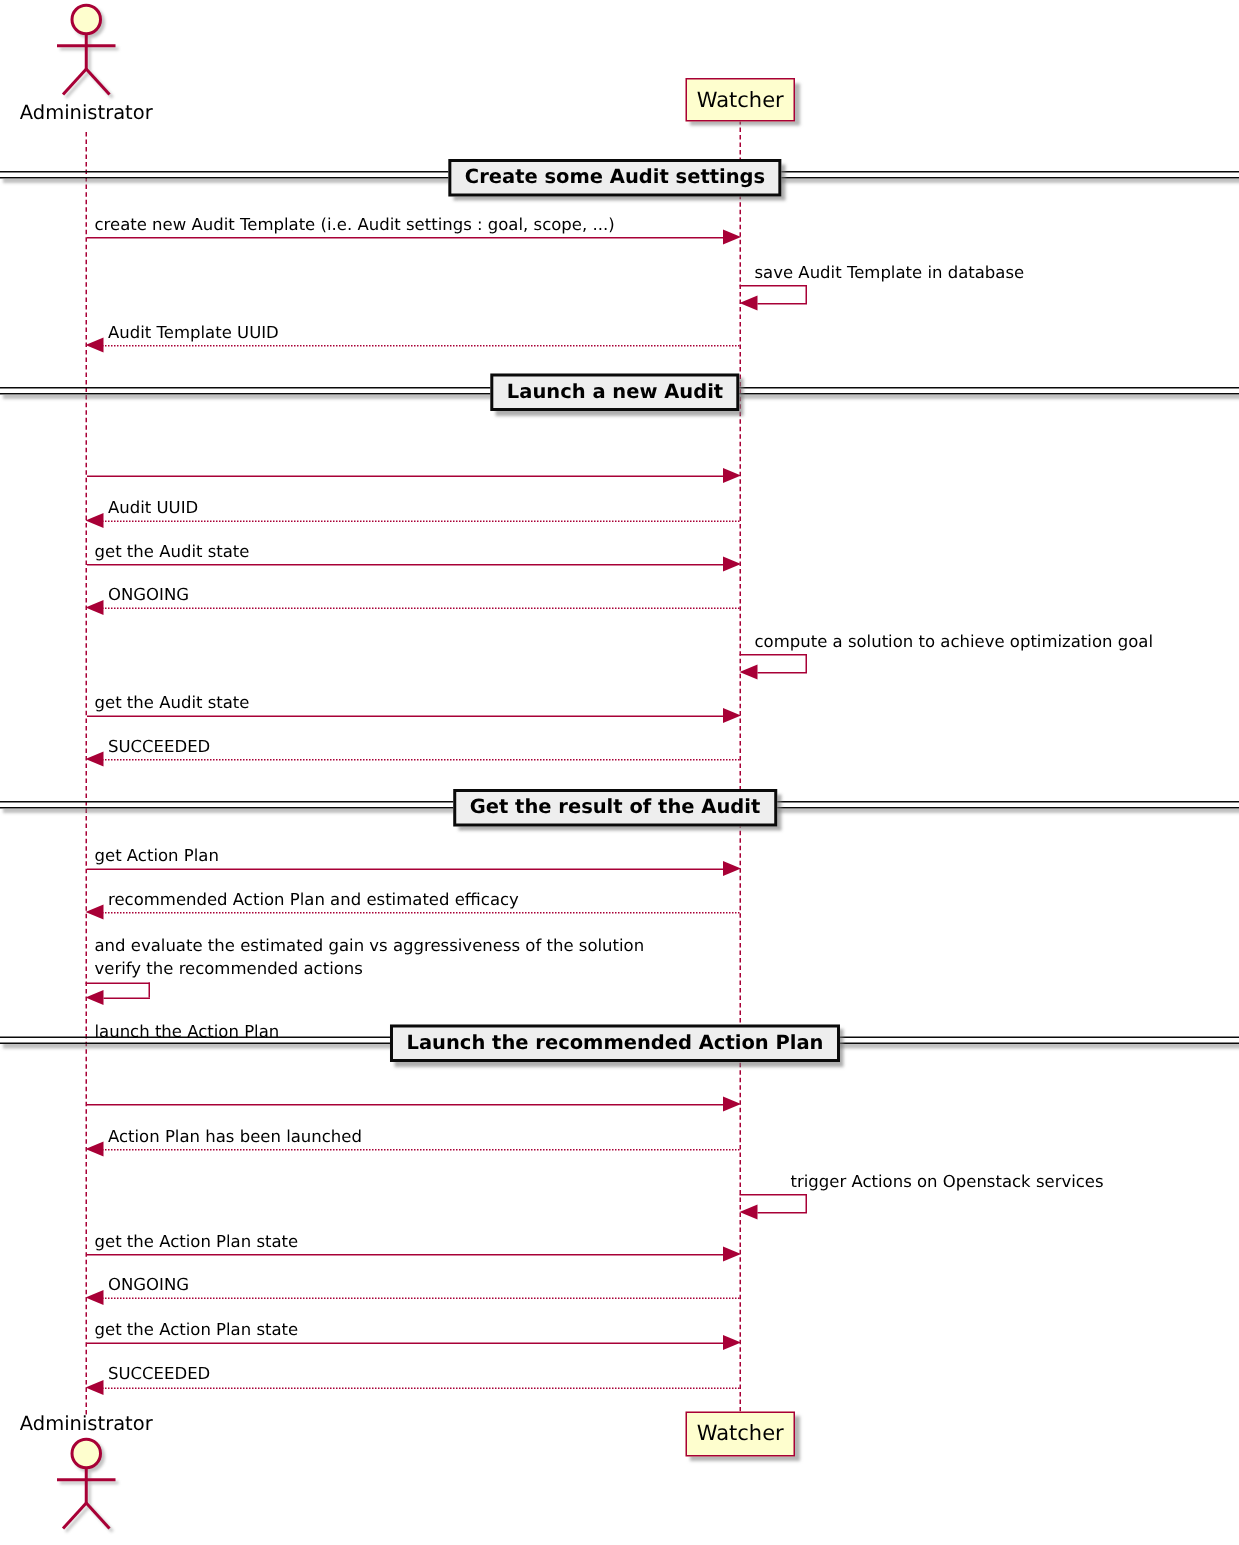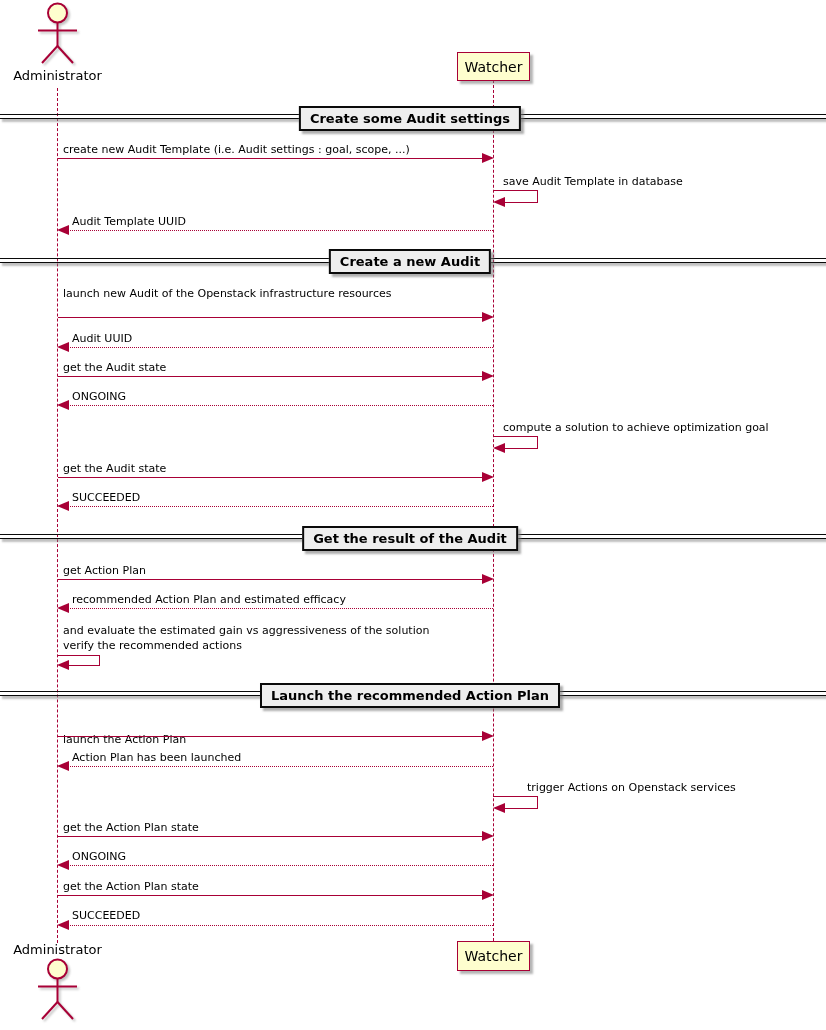--- a/index.html
+++ b/index.html
@@ -82,26 +82,25 @@
   </div>
 
   <div>
     <div class="lbl" style="left:72px;top:214px">Audit Template UUID</div>
     <div class="ln dotted" style="left:62px;top:230px;width:431px"></div>
     <div class="arr l" style="left:57px;top:225px"></div>
   </div>
 
   <div>
     <div class="divline" style="top:258px"></div>
-    <div class="divbox" style="top:249px">Create a new Audit</div>
+    <div class="divbox" style="top:249px">Launch a new Audit</div>
   </div>
 
   <div>
     <div class="lbl" style="left:63px;top:286px">
-      <div>launch new Audit of the Openstack infrastructure resources</div>
     </div>
     <div class="ln solid" style="left:58px;top:317px;width:425px"></div>
     <div class="arr r" style="left:482px;top:312px"></div>
   </div>
 
   <div>
     <div class="lbl" style="left:72px;top:331px">Audit UUID</div>
     <div class="ln dotted" style="left:62px;top:347px;width:431px"></div>
     <div class="arr l" style="left:57px;top:342px"></div>
   </div>
@@ -165,21 +164,21 @@
     <div class="ln solid" style="left:69px;top:665px;width:31px"></div>
     <div class="arr l" style="left:57px;top:660px"></div>
   </div>
 
   <div>
     <div class="divline" style="top:691px"></div>
     <div class="divbox" style="top:683px">Launch the recommended Action Plan</div>
   </div>
 
   <div>
-    <div class="lbl" style="left:63px;top:732px">launch the Action Plan</div>
+    <div class="lbl" style="left:63px;top:680px">launch the Action Plan</div>
     <div class="ln solid" style="left:58px;top:736px;width:425px"></div>
     <div class="arr r" style="left:482px;top:731px"></div>
   </div>
 
   <div>
     <div class="lbl" style="left:72px;top:750px">Action Plan has been launched</div>
     <div class="ln dotted" style="left:62px;top:766px;width:431px"></div>
     <div class="arr l" style="left:57px;top:761px"></div>
   </div>
 

